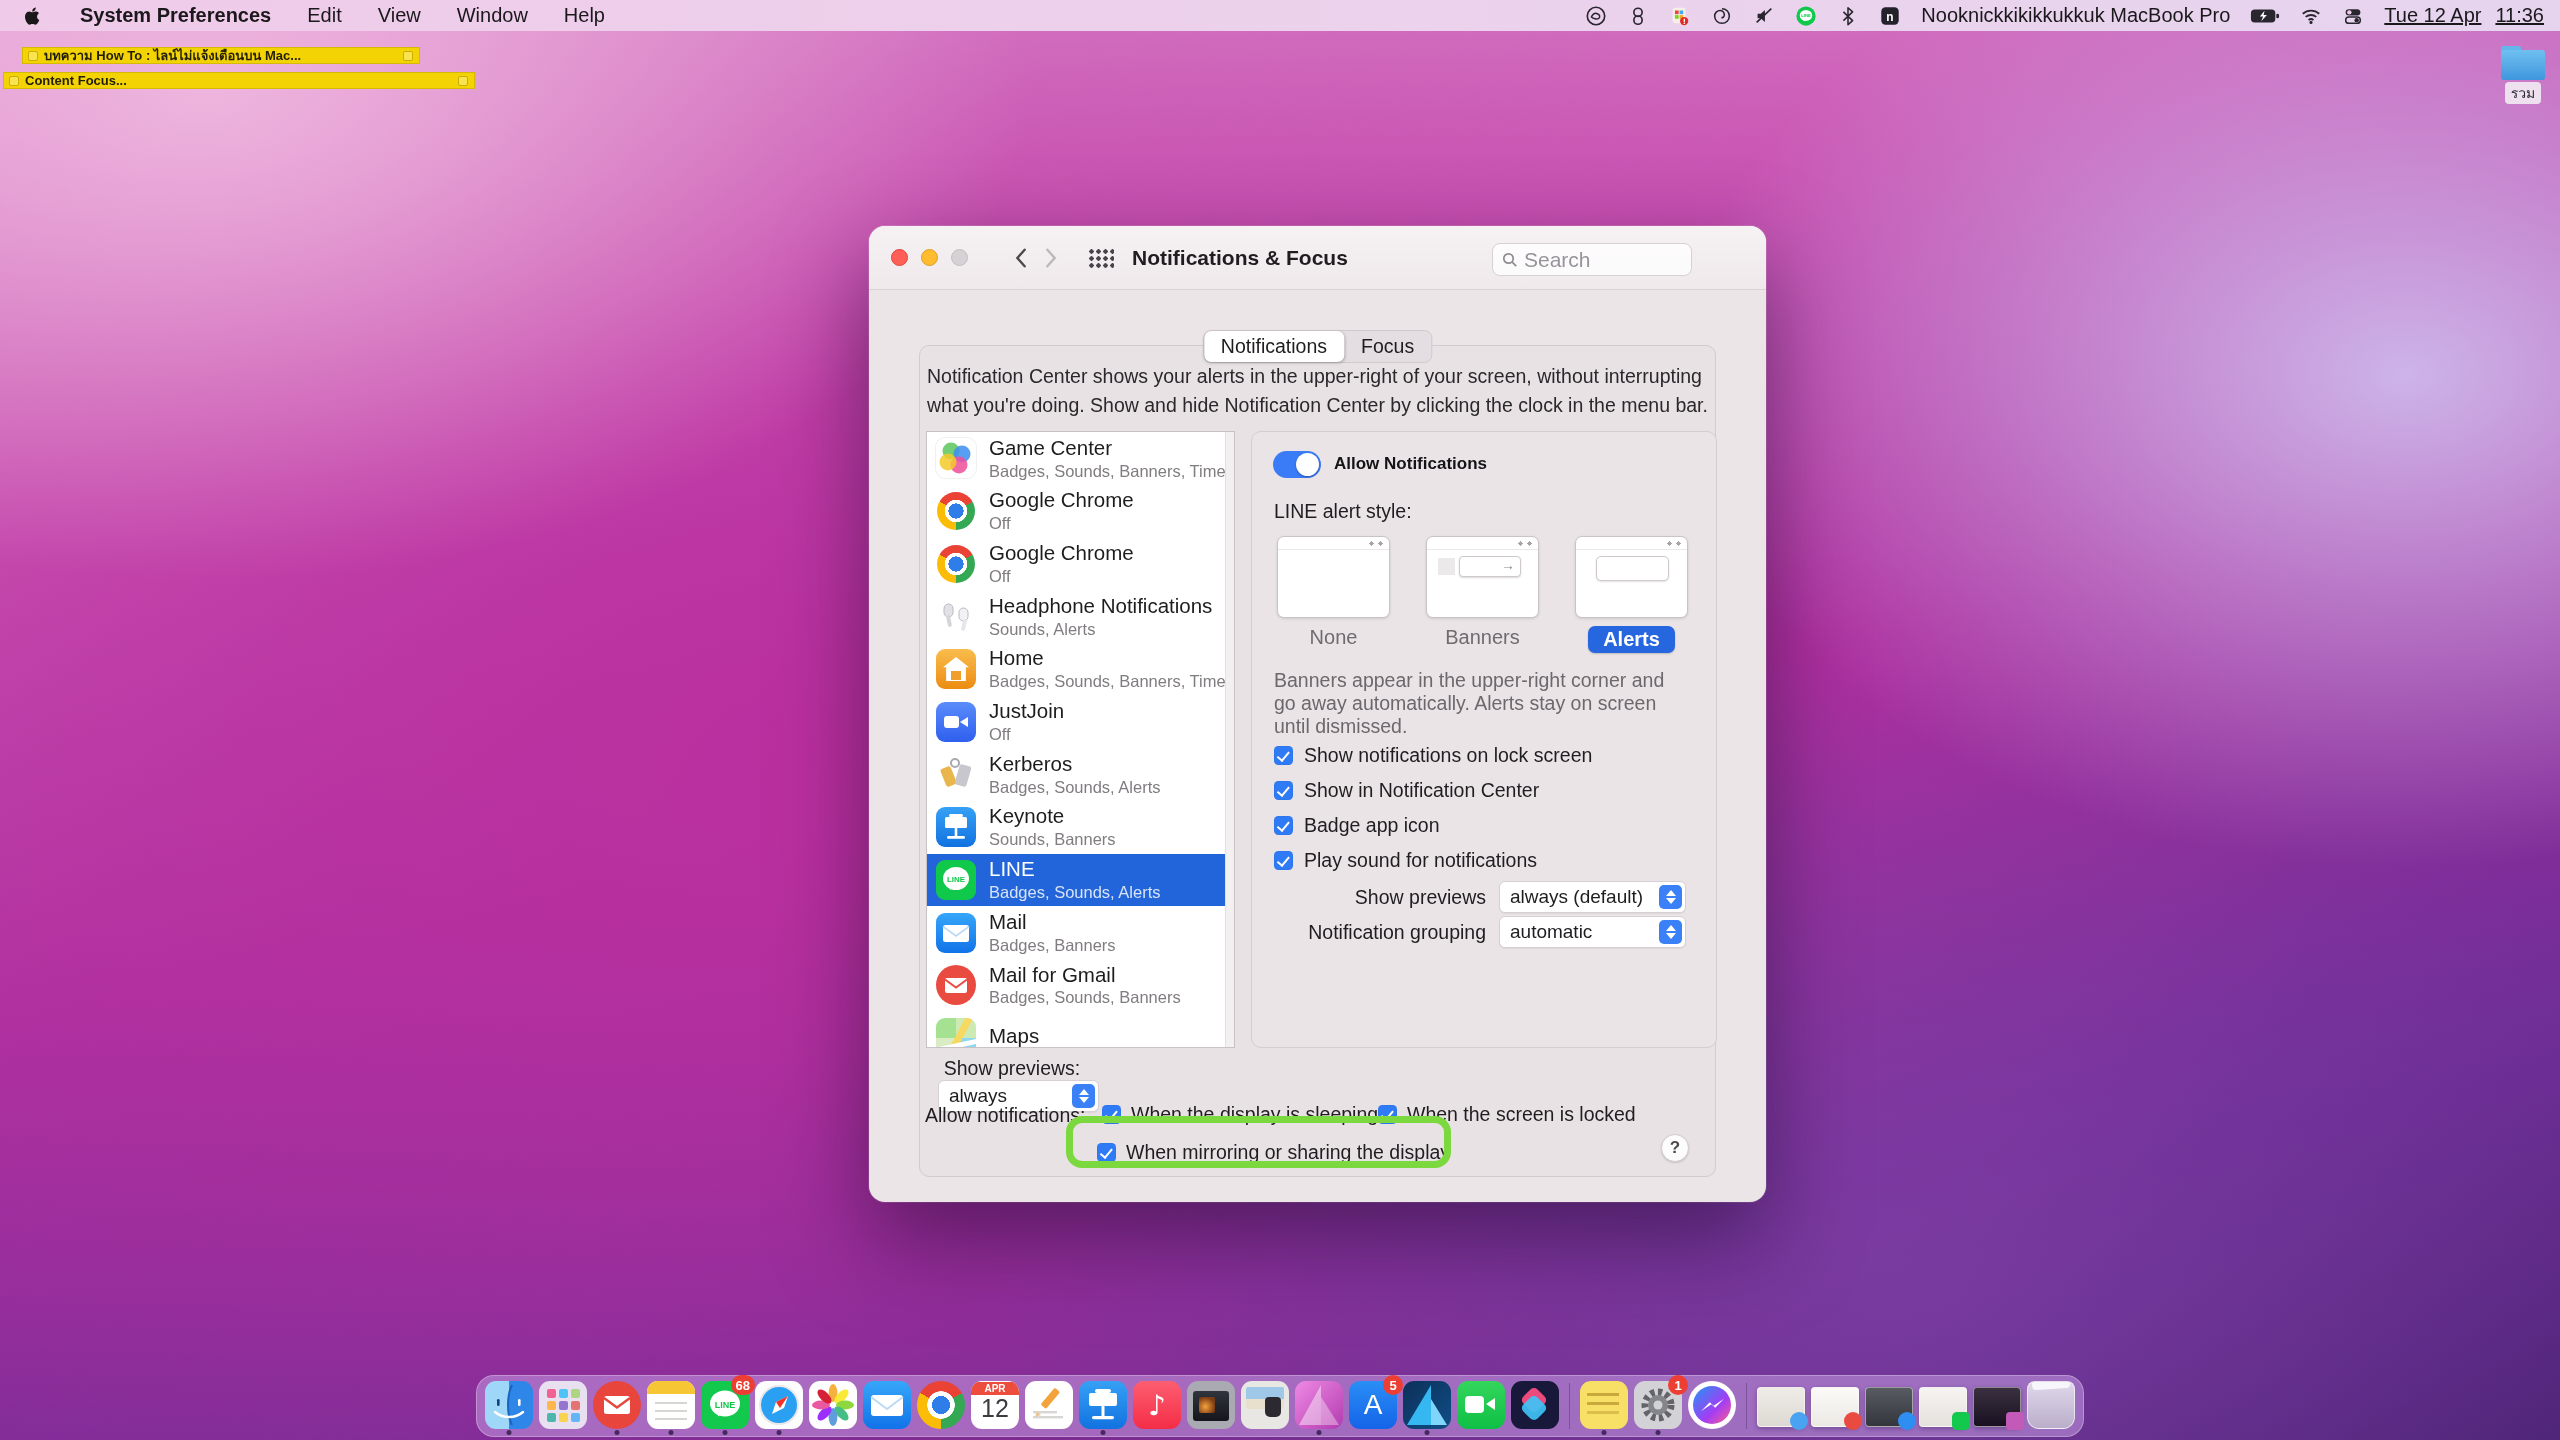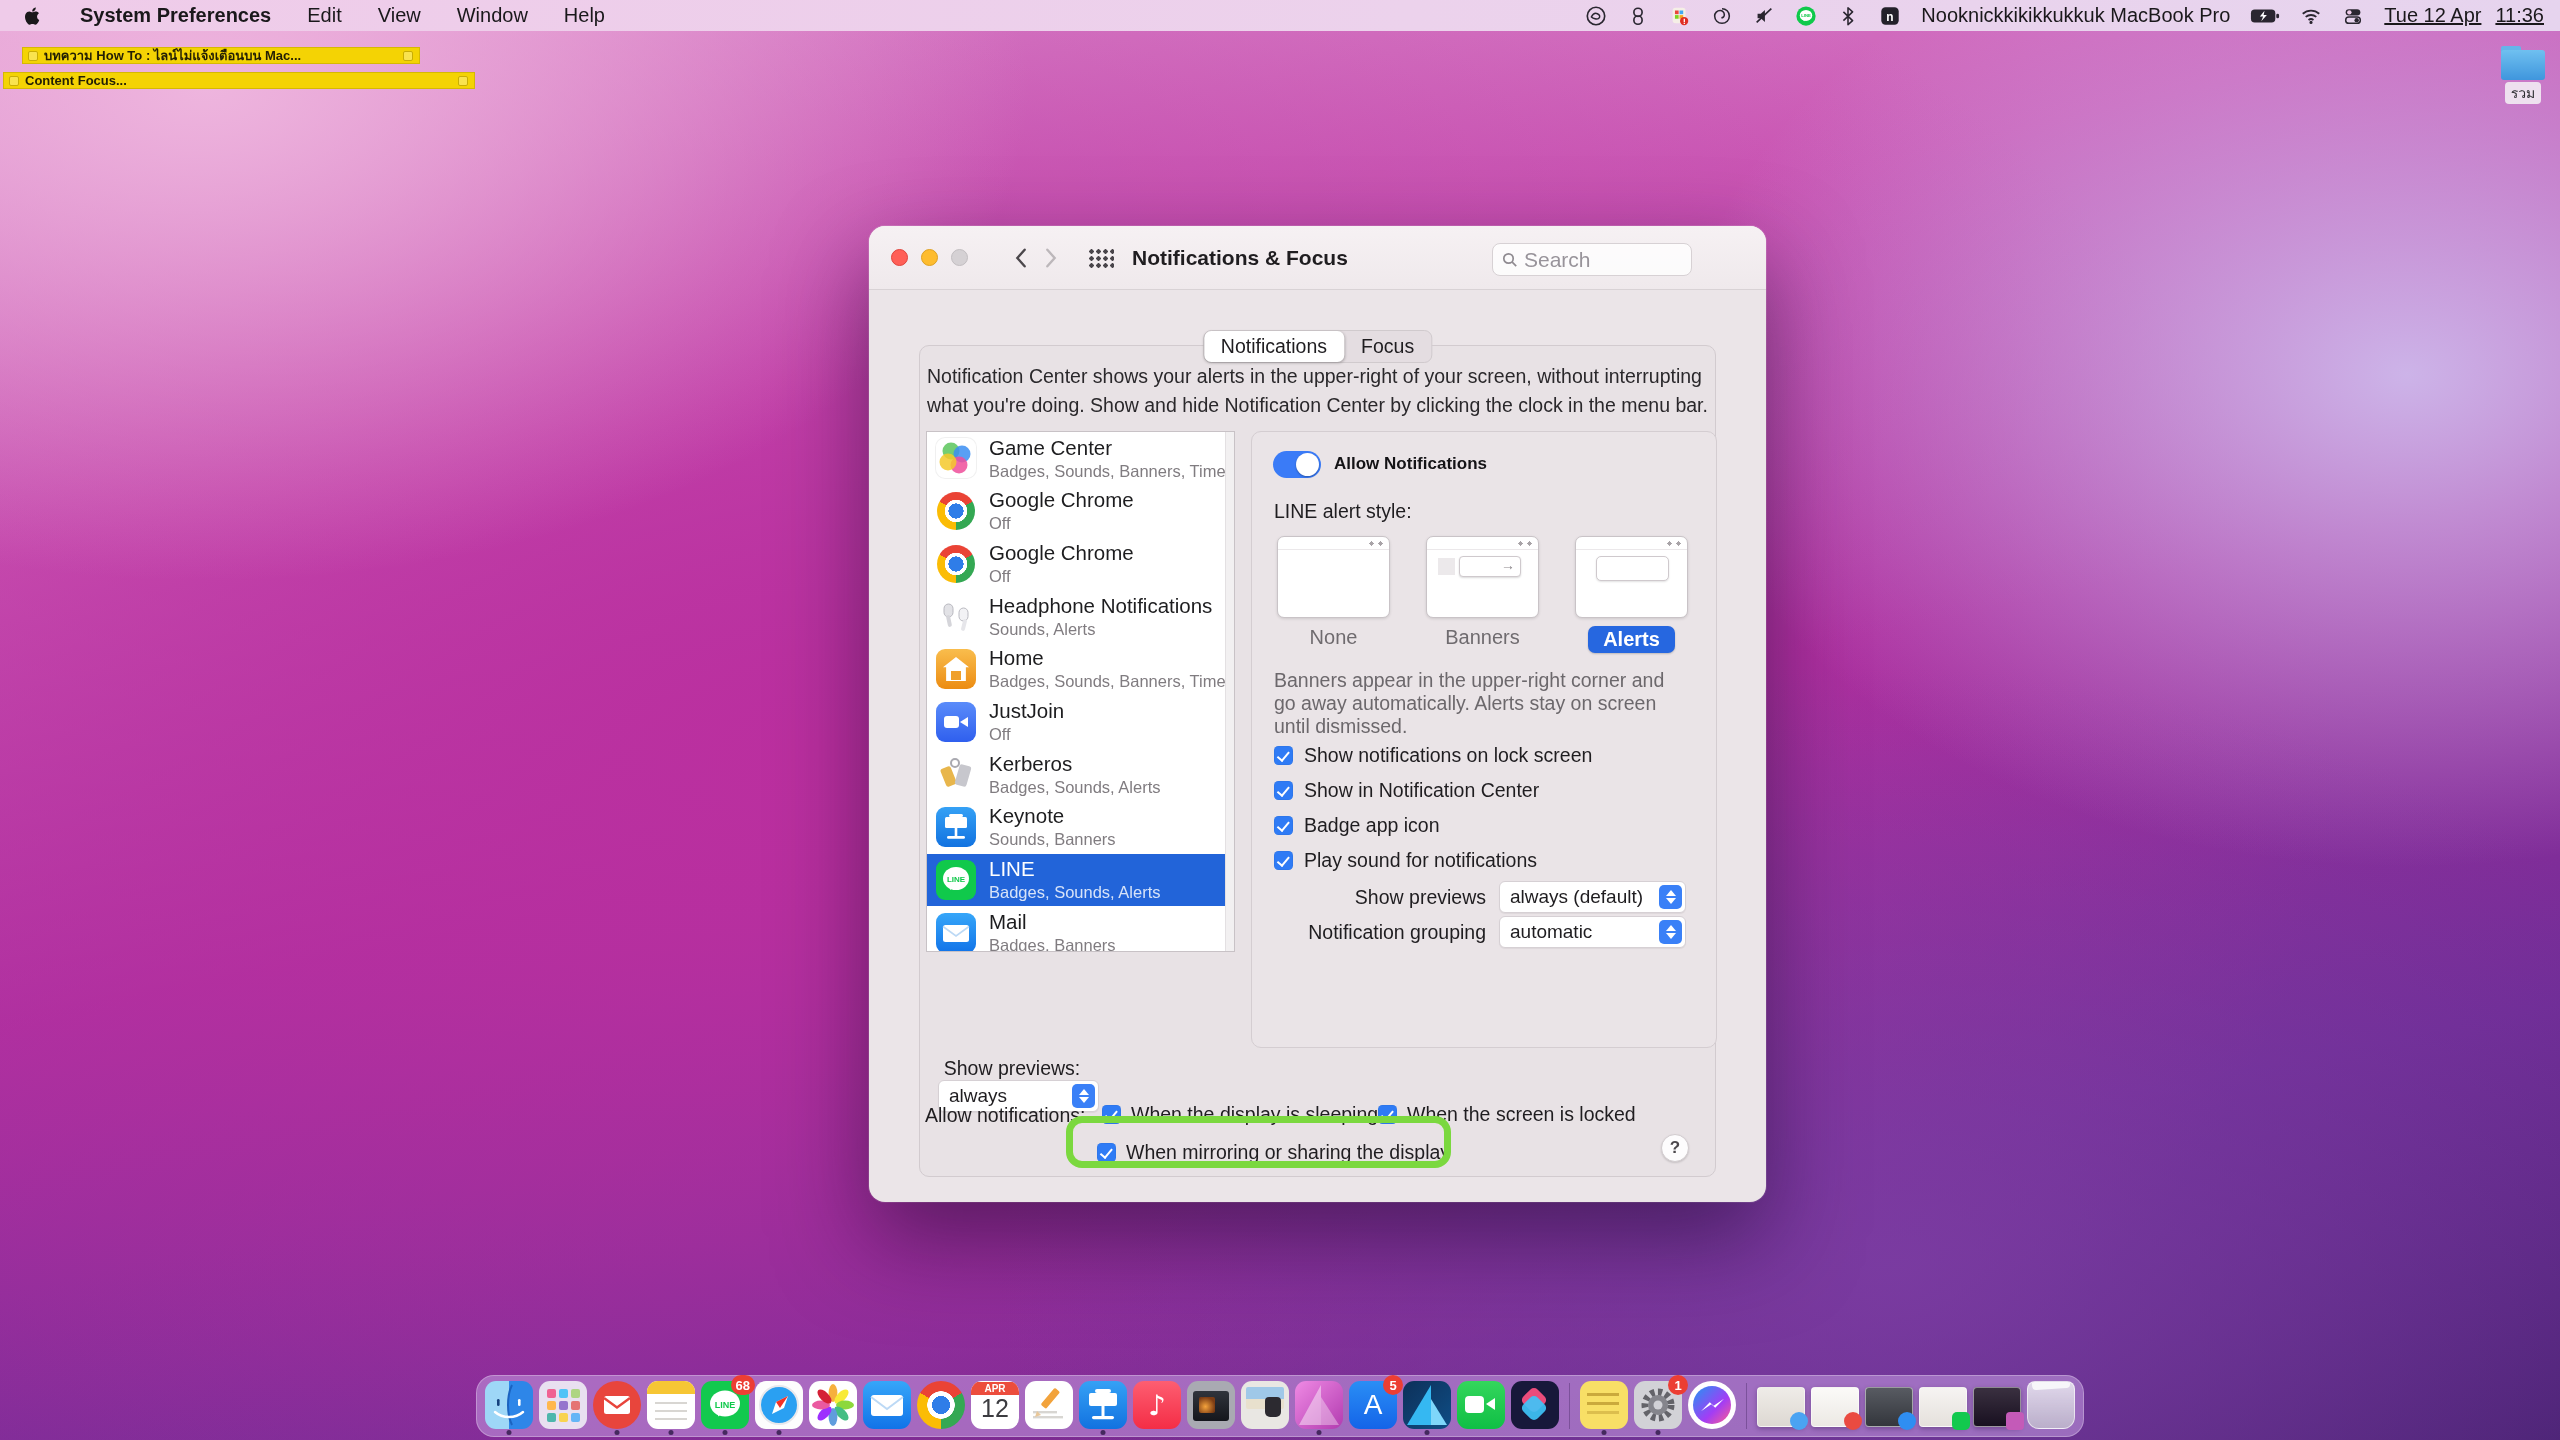--- a/index.html
+++ b/index.html
@@ -72,21 +72,21 @@
     border:1px solid #d0cacd; border-radius:8px; z-index:6; }
   .tab { padding:4px 17px; font-size:19.5px; color:#1f1d20; border-radius:7px; white-space:nowrap; }
   .tab.active { background:#ffffff; box-shadow:0 1px 3px rgba(0,0,0,.28); }
 
   
   .contentbox { position:absolute; left:50px; top:119px; width:797px; height:832px; background:#e8e2e5;
     border:1px solid #d2cbcf; border-radius:10px; }
   .descr { position:absolute; left:7px; top:16px; width:786px; font-size:19.5px; line-height:29px; color:#2a282b; }
 
   
-  .applist { position:absolute; left:6px; top:85px; width:309px; height:521px; background:#ffffff;
+  .applist { position:absolute; left:6px; top:85px; width:309px; height:617px; background:#ffffff;
     border:1px solid #c8c2c6; overflow:hidden; }
   .scrolltrack { position:absolute; right:0; top:0; width:9px; height:100%; background:#f2f0f1; border-left:1px solid #e3e0e2; }
   .row { height:52.7px; display:flex; align-items:center; padding-left:9px; gap:13px; }
   .row.selected { background:#2264d9; }
   .rt { display:flex; flex-direction:column; line-height:1.12; min-width:0; }
   .rn { font-size:20.5px; color:#1d1d1f; white-space:nowrap; }
   .rd { font-size:16.5px; color:#807c80; white-space:nowrap; margin-top:2px; }
   .row.selected .rn { color:#fff; }
   .row.selected .rd { color:rgba(255,255,255,.82); }
   .ai { width:40px; height:40px; flex:none; position:relative; border-radius:9px; }

